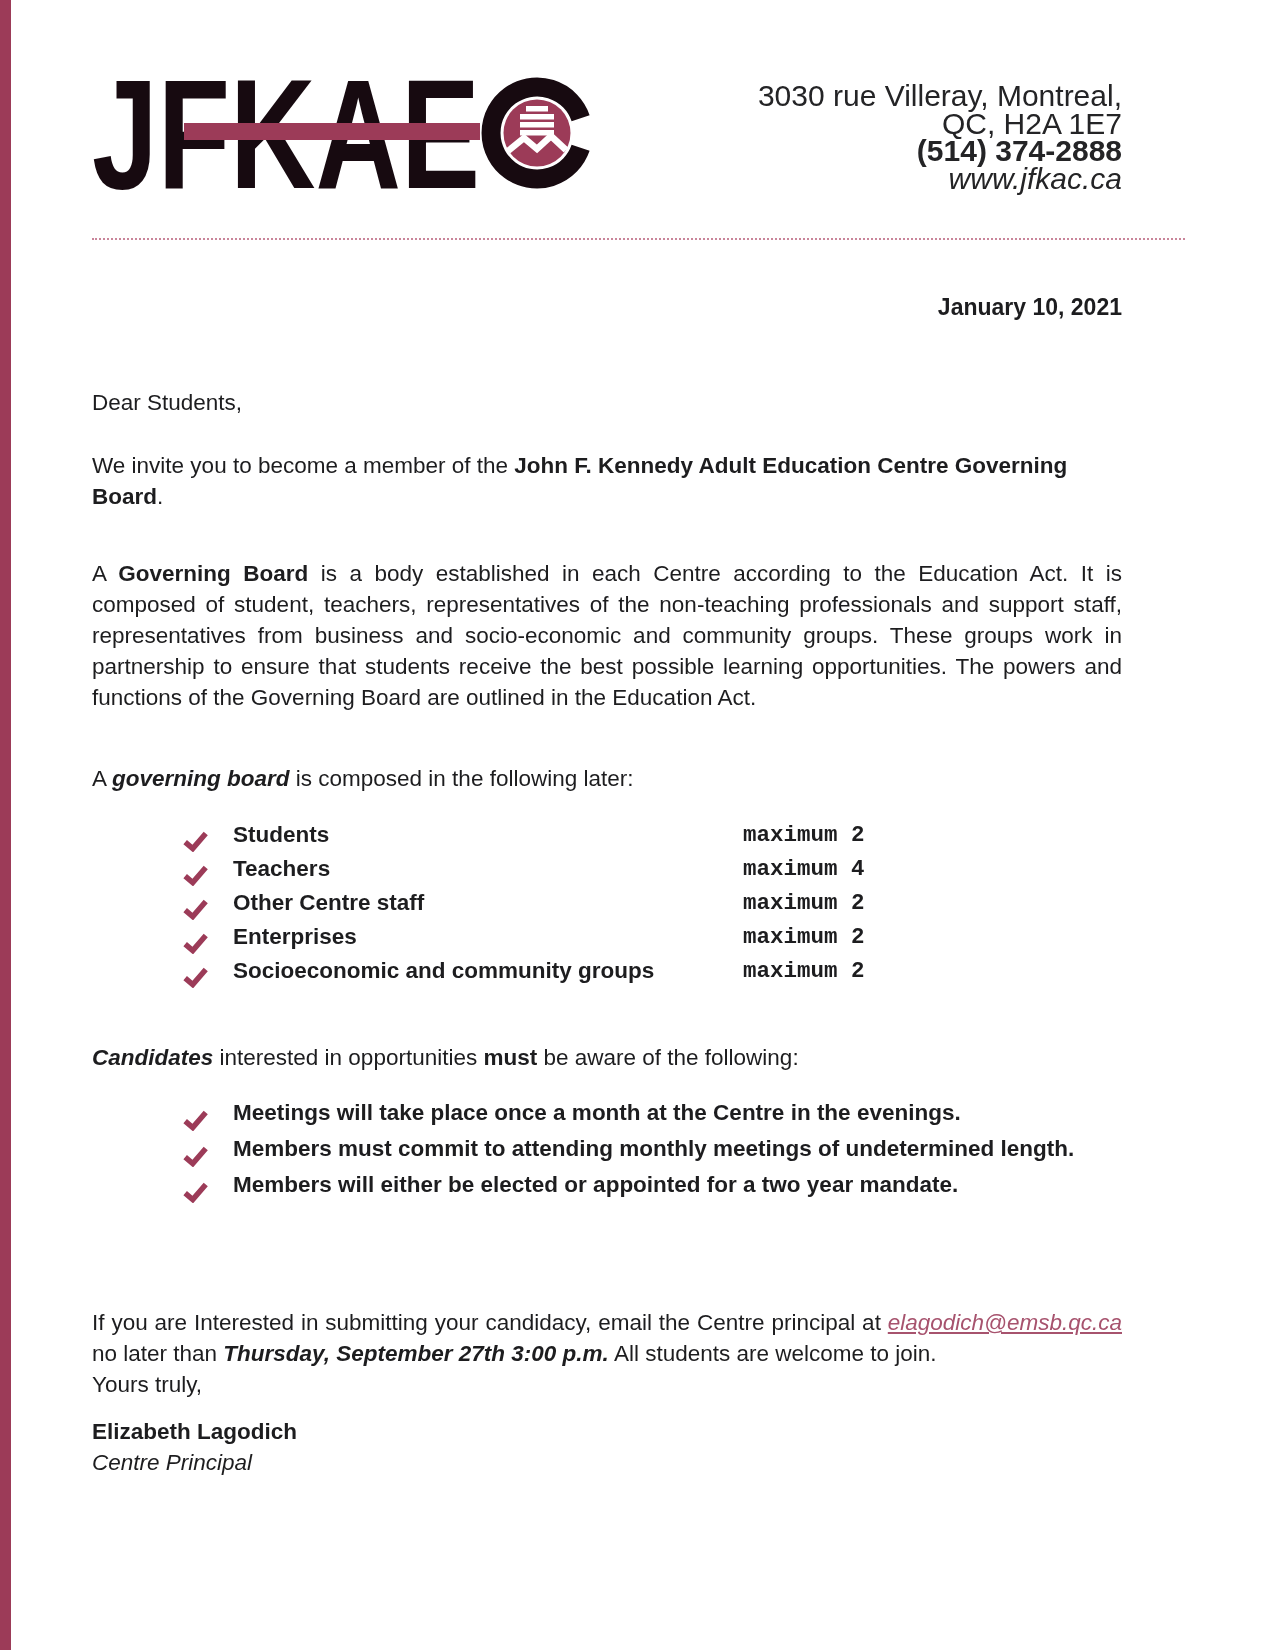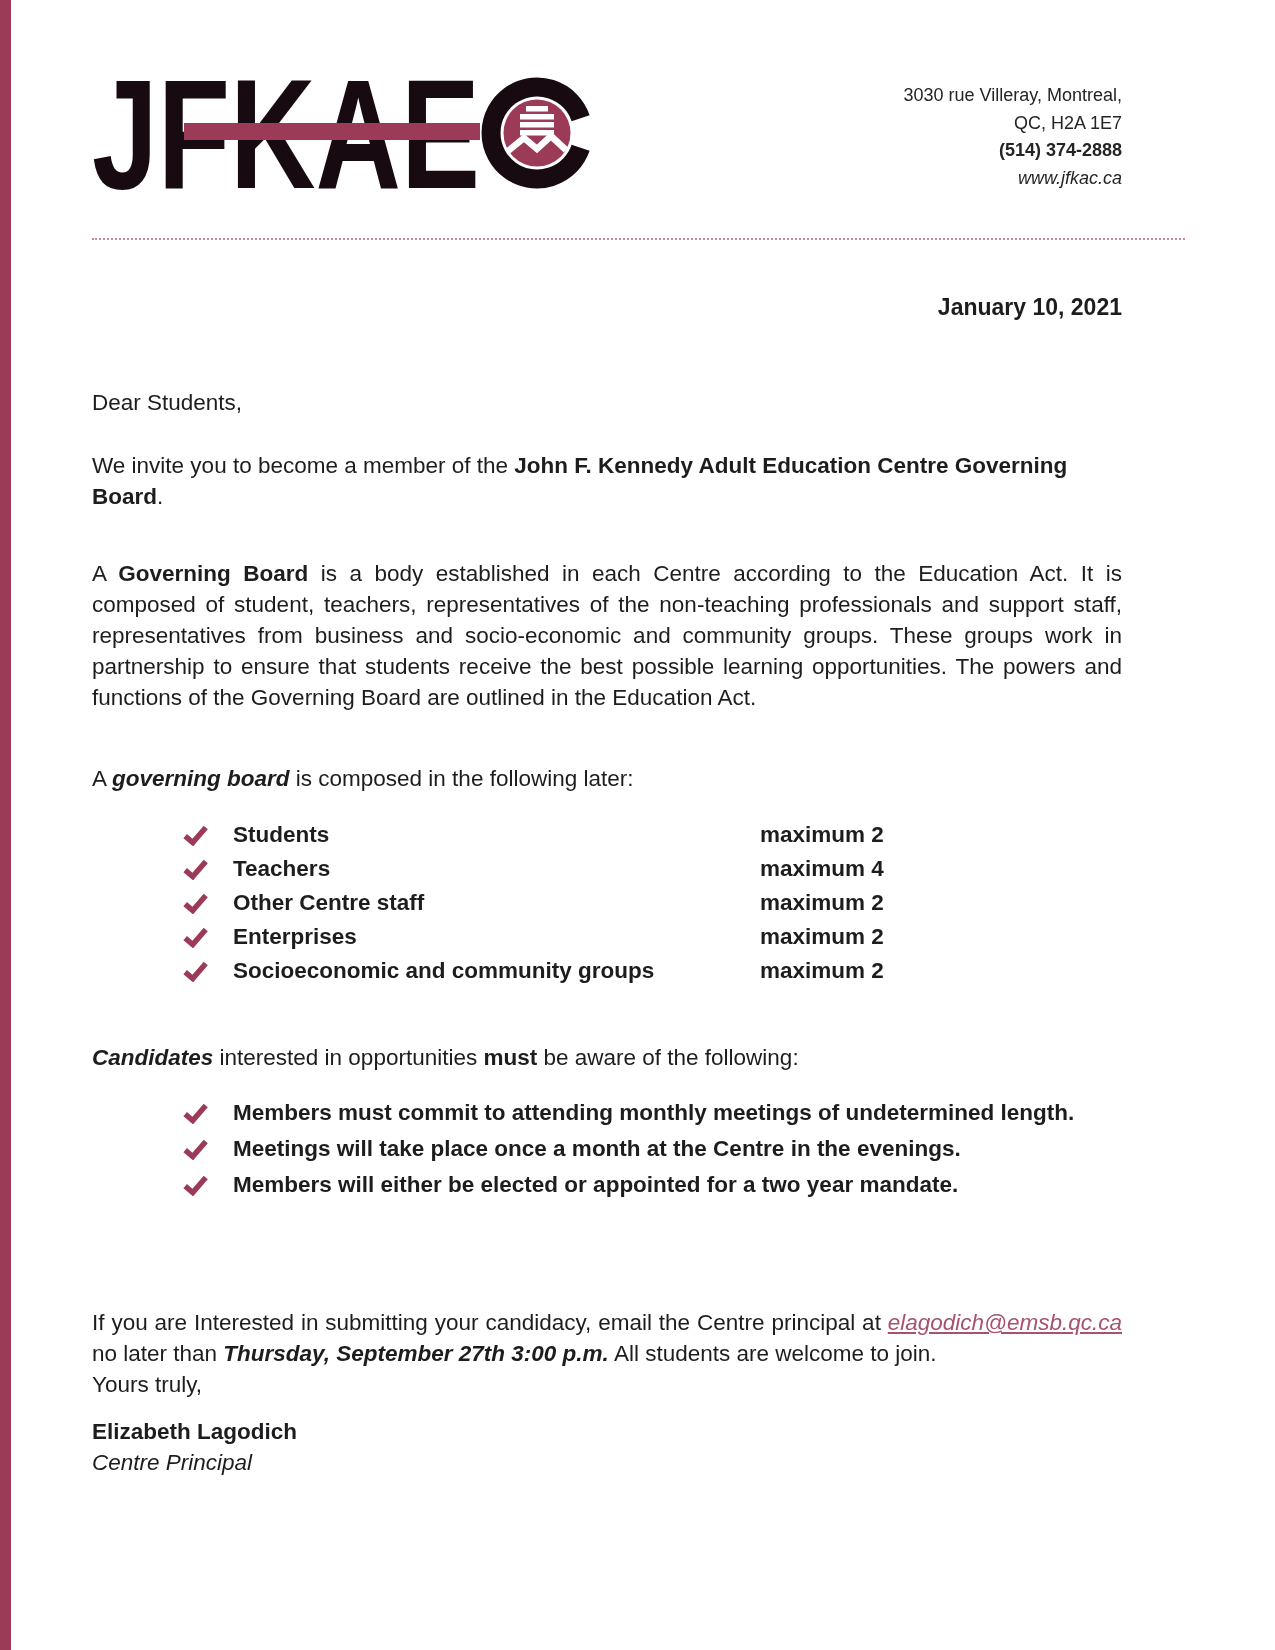--- a/index.html
+++ b/index.html
@@ -24,21 +24,21 @@
     position: absolute; left: 0; top: 0;
     width: 11px; height: 1650px;
     background: var(--accent);
   }
   .content { margin-left: 92px; width: 1030px; }
 
   
   .header { padding-top: 76px; display: flex; justify-content: space-between; align-items: flex-start; }
   .logo { width: 505px; height: 118px; display: block; }
   .logo text { font-family: "Liberation Sans", sans-serif; font-weight: 700; }
-  .address-block { text-align: right; padding-top: 6px; font-size: 18px; line-height: 27.5px; color: #242426; }
+  .address-block { text-align: right; padding-top: 6px; font-size: 30px; line-height: 27.5px; color: #242426; }
   .address-block .phone { font-weight: 700; }
   .address-block .website { font-style: italic; }
 
   .divider {
     margin-top: 44px;
     width: 1093px;
     border-top: 2px dotted var(--divider);
     height: 0;
   }
 
@@ -50,28 +50,28 @@
   .composed-intro { margin-top: 50px; }
 
   b, .b { font-weight: 700; }
   .bi { font-weight: 700; font-style: italic; }
 
   .check-list { margin-top: 24px; }
   .check-row {
     position: relative;
     padding-left: 91px;
     line-height: 34px;
-    display: flex; align-items: center;
+    display: flex; align-items: flex-end;
   }
   .check-list-2 { margin-top: 22px; }
   .check-list-2 .check-row { line-height: 36px; }
   .check-icon { width: 26px; height: 22px; flex: 0 0 26px; margin-right: 24px; }
   .check-icon polyline { fill: none; stroke: var(--accent); stroke-width: 5; }
   .row-label { font-weight: 700; }
-  .row-max { position: absolute; left: 668px; font-weight: 700; }
+  .row-max { position: absolute; left: 651px; font-weight: 700; font-family: Liberation Mono, monospace; }
 
   .candidates-intro { margin-top: 54px; }
 
   .closing-para { margin-top: 104px; text-align: justify; }
   .email-link { color: var(--link); font-style: italic; text-decoration: underline; }
   .deadline { font-weight: 700; font-style: italic; }
 
   .valediction { }
   .signer-name { margin-top: 16px; font-weight: 700; }
   .signer-title { font-style: italic; }
@@ -163,27 +163,27 @@
     </div>
   </div>
 
   <p class="candidates-intro"><span class="bi">Candidates</span><span> interested in opportunities </span><span class="b">must</span><span> be aware of the following:</span></p>
 
   <div class="check-list check-list-2">
     <div class="check-row">
       <svg class="check-icon" viewBox="0 0 24 20">
           <polyline points="2,11 9,17 21,3"></polyline>
         </svg>
-      <span class="row-label">Members must commit to attending monthly meetings of undetermined length.</span>
+      <span class="row-label">Meetings will take place once a month at the Centre in the evenings.</span>
     </div>
     <div class="check-row">
       <svg class="check-icon" viewBox="0 0 24 20">
           <polyline points="2,11 9,17 21,3"></polyline>
         </svg>
-      <span class="row-label">Meetings will take place once a month at the Centre in the evenings.</span>
+      <span class="row-label">Members must commit to attending monthly meetings of undetermined length.</span>
     </div>
     <div class="check-row">
       <svg class="check-icon" viewBox="0 0 24 20">
           <polyline points="2,11 9,17 21,3"></polyline>
         </svg>
       <span class="row-label">Members will either be elected or appointed for a two year mandate.</span>
     </div>
   </div>
 
   <p class="closing-para"><span>If you are Interested in submitting your candidacy, email the Centre principal at </span><a href="#" class="email-link">elagodich@emsb.qc.ca</a><span> no later than </span><span class="deadline">Thursday, September 27th 3:00 p.m.</span><span> All students are welcome to join.</span></p>

